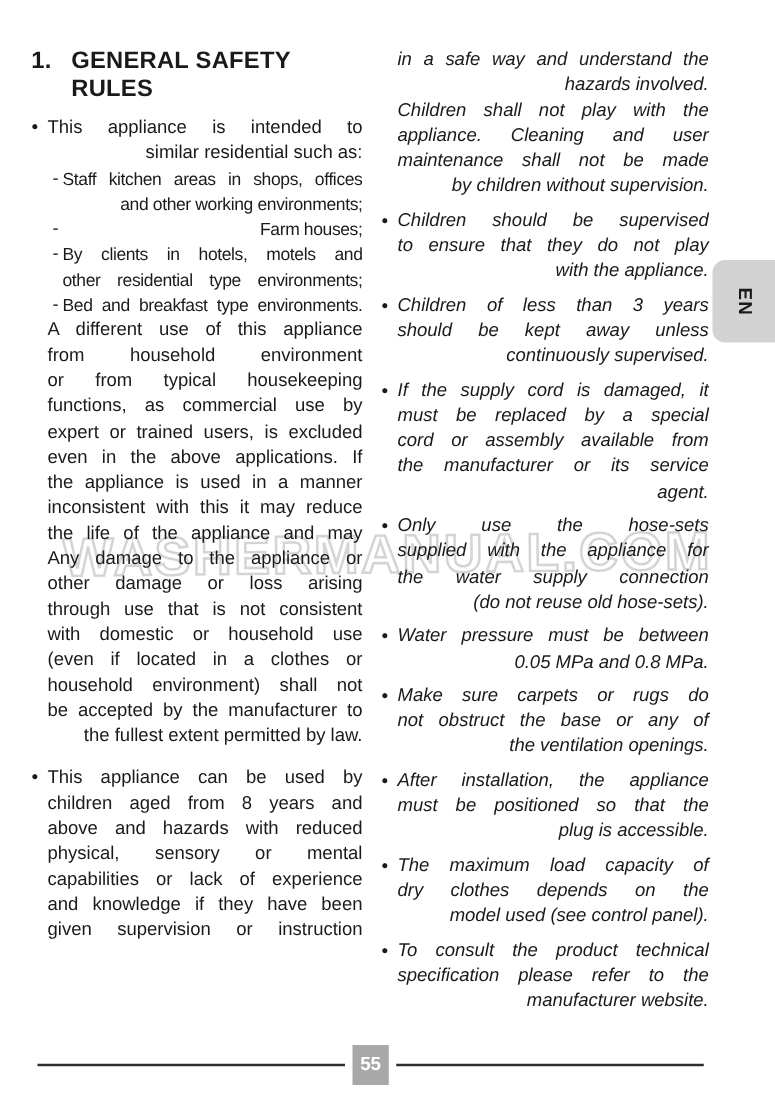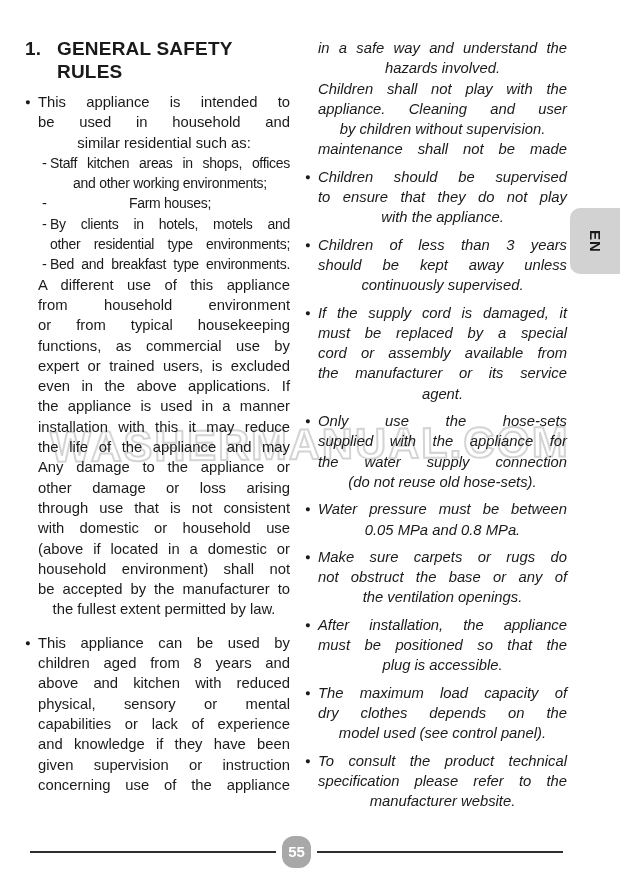--- a/index.html
+++ b/index.html
@@ -87,37 +87,37 @@
     font-size: 14.8px;
     line-height: 20.3px;
     text-align: justify;
     text-align-last: justify;
     text-justify: inter-word;
   }
   .item.sub .txt .line {
     font-size: 14px;
     letter-spacing: -0.3px;
   }
-  .txt .line.natural { text-align: center; text-align-last: auto; }
+  .txt .line.natural { text-align: right; text-align-last: auto; }
 
   
   .footer {
     position: absolute;
     left: 30px; top: 835px;
     width: 533px; height: 33px;
     display: flex; align-items: center;
     z-index: 1;
   }
   .footer .fline { flex: 1; height: 2px; background: #2e2e2e; }
   .footer .page-badge {
     flex: 0 0 29px;
     height: 32px;
     margin: 0 6px;
     background: #a8a8a8;
-    border-radius: 12px;
+    border-radius: 0;
     color: #ffffff;
     font-weight: bold;
     font-size: 15px;
     display: flex; align-items: center; justify-content: center;
   }
 </style>
 </head>
 <body>
 
 <div class="page">
@@ -132,21 +132,20 @@
     <div class="col-left">
       <h1 class="heading">
         <span class="hnum">1.</span>
         <span class="htext">GENERAL SAFETY RULES</span>
       </h1>
       <div class="items">
           <div class="item bullet">
             <span class="marker">●</span>
             <span class="txt">
               <div class="line">This appliance is intended to</div>
-              <div class="line">be used in household and</div>
               <div class="line natural">similar residential such as:</div>
             </span>
           </div>
           <div class="item sub">
             <span class="marker">-</span>
             <span class="txt">
               <div class="line">Staff kitchen areas in shops, offices</div>
               <div class="line natural">and other working environments;</div>
             </span>
           </div>
@@ -171,61 +170,60 @@
           </div>
           <div class="item para">
             <span class="txt">
               <div class="line">A different use of this appliance</div>
               <div class="line">from household environment</div>
               <div class="line">or from typical housekeeping</div>
               <div class="line">functions, as commercial use by</div>
               <div class="line">expert or trained users, is excluded</div>
               <div class="line">even in the above applications. If</div>
               <div class="line">the appliance is used in a manner</div>
-              <div class="line">installation with this it may reduce</div>
+              <div class="line">inconsistent with this it may reduce</div>
               <div class="line">the life of the appliance and may</div>
               <div class="line">Any damage to the appliance or</div>
               <div class="line">other damage or loss arising</div>
               <div class="line">through use that is not consistent</div>
               <div class="line">with domestic or household use</div>
-              <div class="line">(above if located in a domestic or</div>
+              <div class="line">(even if located in a clothes or</div>
               <div class="line">household environment) shall not</div>
               <div class="line">be accepted by the manufacturer to</div>
               <div class="line natural">the fullest extent permitted by law.</div>
             </span>
           </div>
           <div class="item bullet">
             <span class="marker">●</span>
             <span class="txt">
               <div class="line">This appliance can be used by</div>
               <div class="line">children aged from 8 years and</div>
-              <div class="line">above and kitchen with reduced</div>
+              <div class="line">above and hazards with reduced</div>
               <div class="line">physical, sensory or mental</div>
               <div class="line">capabilities or lack of experience</div>
               <div class="line">and knowledge if they have been</div>
               <div class="line">given supervision or instruction</div>
-              <div class="line">concerning use of the appliance</div>
             </span>
           </div>
         </div>
     </div>
     <div class="col-right">
       <div class="items">
           <div class="item para">
             <span class="txt">
               <div class="line">in a safe way and understand the</div>
               <div class="line natural">hazards involved.</div>
             </span>
           </div>
           <div class="item para">
             <span class="txt">
               <div class="line">Children shall not play with the</div>
               <div class="line">appliance. Cleaning and user</div>
+              <div class="line">maintenance shall not be made</div>
               <div class="line natural">by children without supervision.</div>
-              <div class="line">maintenance shall not be made</div>
             </span>
           </div>
           <div class="item bullet">
             <span class="marker">●</span>
             <span class="txt">
               <div class="line">Children should be supervised</div>
               <div class="line">to ensure that they do not play</div>
               <div class="line natural">with the appliance.</div>
             </span>
           </div>

